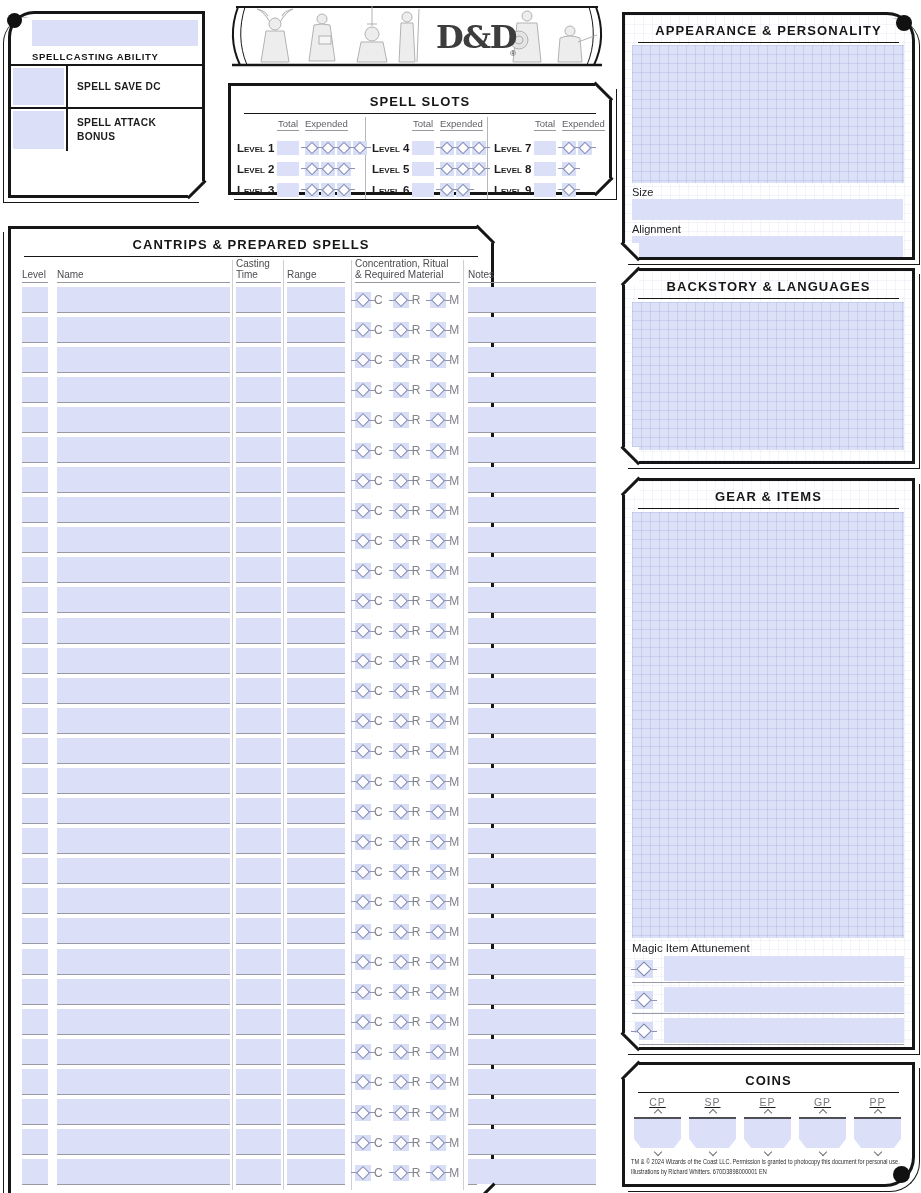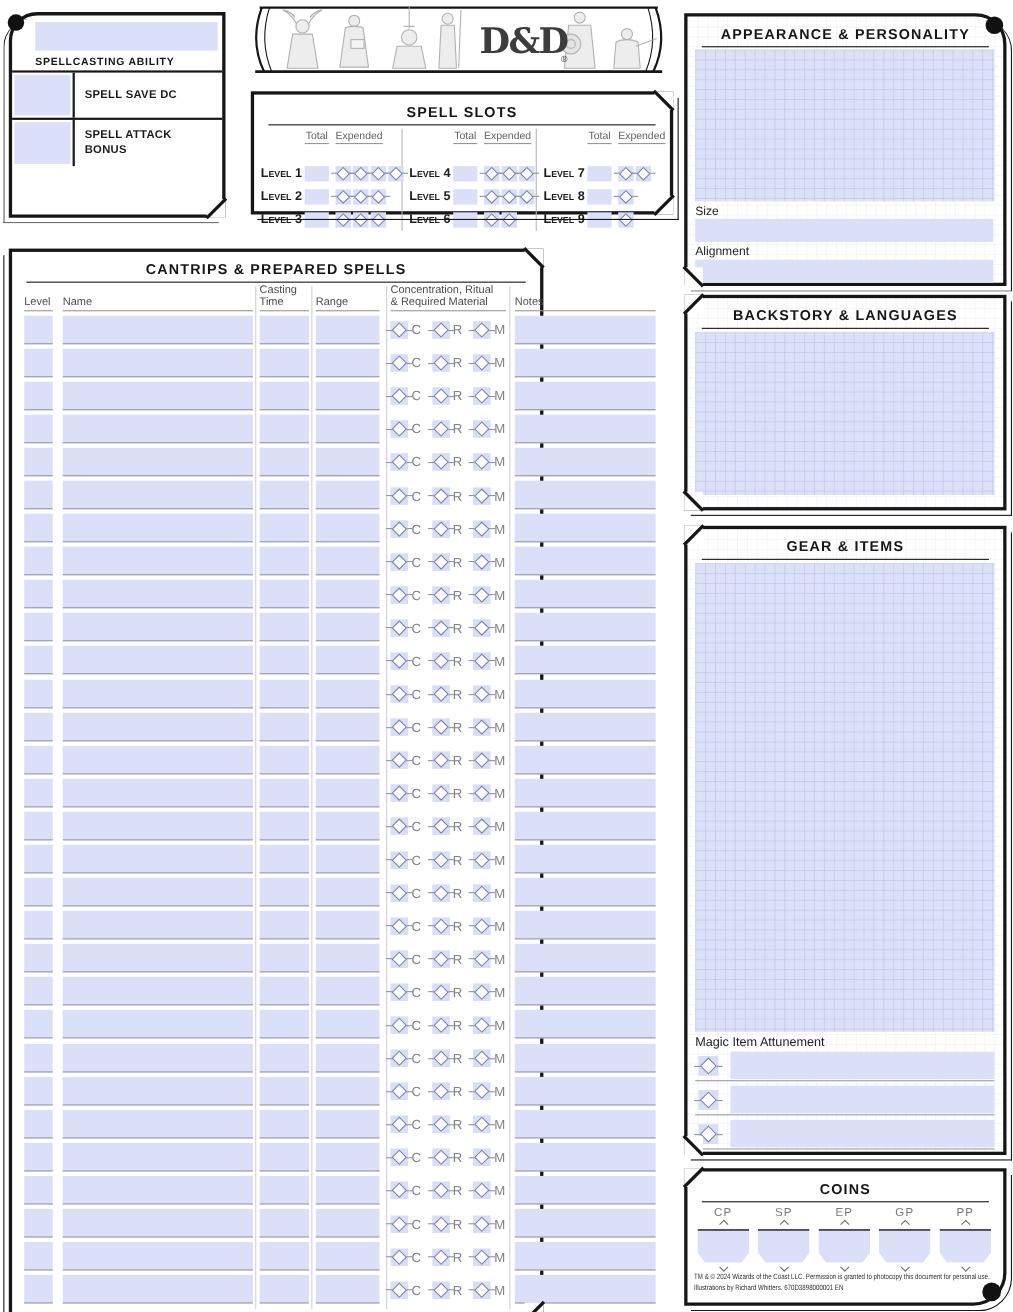--- a/index.html
+++ b/index.html
@@ -64,21 +64,21 @@
   .sc-stat-label { display:flex; align-items:center; padding:2px 6px 2px 9px; font-weight:bold; font-size:10.2px; letter-spacing:.3px; line-height:1.35; }
   .sc-row { align-items:stretch; }
   
   .banner { position:absolute; left:222px; top:4px; width:390px; height:64px; }
   
   .slots-panel { left:228px; top:83px; width:384px; height:112px; }
   .slots-body { display:flex; padding-top:3px; }
   .slot-group { flex:none; padding-left:6px; }
   .slot-group.g1 { width:134px; } .slot-group.g2 { width:122px; } .slot-group.g3 { width:122px; }
   .slot-group.sep { border-left:1px solid #b5b5bc; }
-  .slot-head { display:flex; align-items:flex-end; height:14px; margin-bottom:16px; }
+  .slot-head { display:flex; align-items:flex-end; height:14px; margin-bottom:6px; }
   .slot-spacer { width:40px; flex:none; }
   .slot-th { font-size:9.5px; color:#5f5f66; border-bottom:1px solid #97979f; line-height:1.15; white-space:nowrap; }
   .slot-th.total { width:22px; text-align:center; margin-right:6px; flex:none; }
   .slot-row { display:flex; align-items:center; height:21px; }
   .slot-label { width:40px; flex:none; font-variant:small-caps; font-weight:600; font-size:11.5px; }
   .slot-total { width:22px; height:14px; margin-right:6px; flex:none; }
   .slot-dias { display:flex; gap:2px; }
   
   .table-panel { left:8px; top:226px; width:486px; height:975px; }
   .thead { display:flex; align-items:flex-end; height:24px; margin-top:2px; position:relative; z-index:2; }
@@ -110,21 +110,21 @@
   .side-field { margin:1px 9px 0 7px; height:21px; }
   .backstory-notes { margin:3px 8px 0 7px; height:148px; }
   .gear-notes { margin:3px 8px 0 7px; height:426px; }
   .attune-label { margin:4px 0 2px 7px; font-size:11.5px; color:#1e1e1e; }
   .attune-rows { margin:0 8px 0 7px; }
   .attune-row { position:relative; height:27px; margin-bottom:4px; border-bottom:1px solid #9a9aa5; }
   .attune-row .dia { position:absolute; left:3px; top:4px; }
   .attune-field { position:absolute; left:32px; right:0; top:0; bottom:1px; }
   
   .coin-row { display:flex; gap:8px; padding:3px 0 0 9px; }
-  .coin-col { width:47px; flex:none; display:flex; flex-direction:column; align-items:center; }
+  .coin-col { width:47px; flex:none; display:flex; flex-direction:column; align-items:center;text-decoration:underline; }
   .coin-label { font-size:10.5px; color:#77777e; letter-spacing:1px; }
   .chev { width:6px; height:6px; border-left:1.5px solid #6f6f6f; border-top:1.5px solid #6f6f6f; flex:none; }
   .chev.up { transform:rotate(45deg); margin:2px 0 1px; }
   .chev.down { transform:rotate(225deg); margin:1px 0 0; }
   .coin-pouch { align-self:stretch; height:31px; border-top:2px solid #4e4e54;
     clip-path:polygon(0 0,100% 0,100% 70%,85% 100%,15% 100%,0 70%); }
   .legal { margin:2px 0 0 6px; font-size:7px; color:#2d2d2d; line-height:1.45; white-space:nowrap;
     transform:scaleX(.8); transform-origin:0 0; }
 </style>
 </head>

